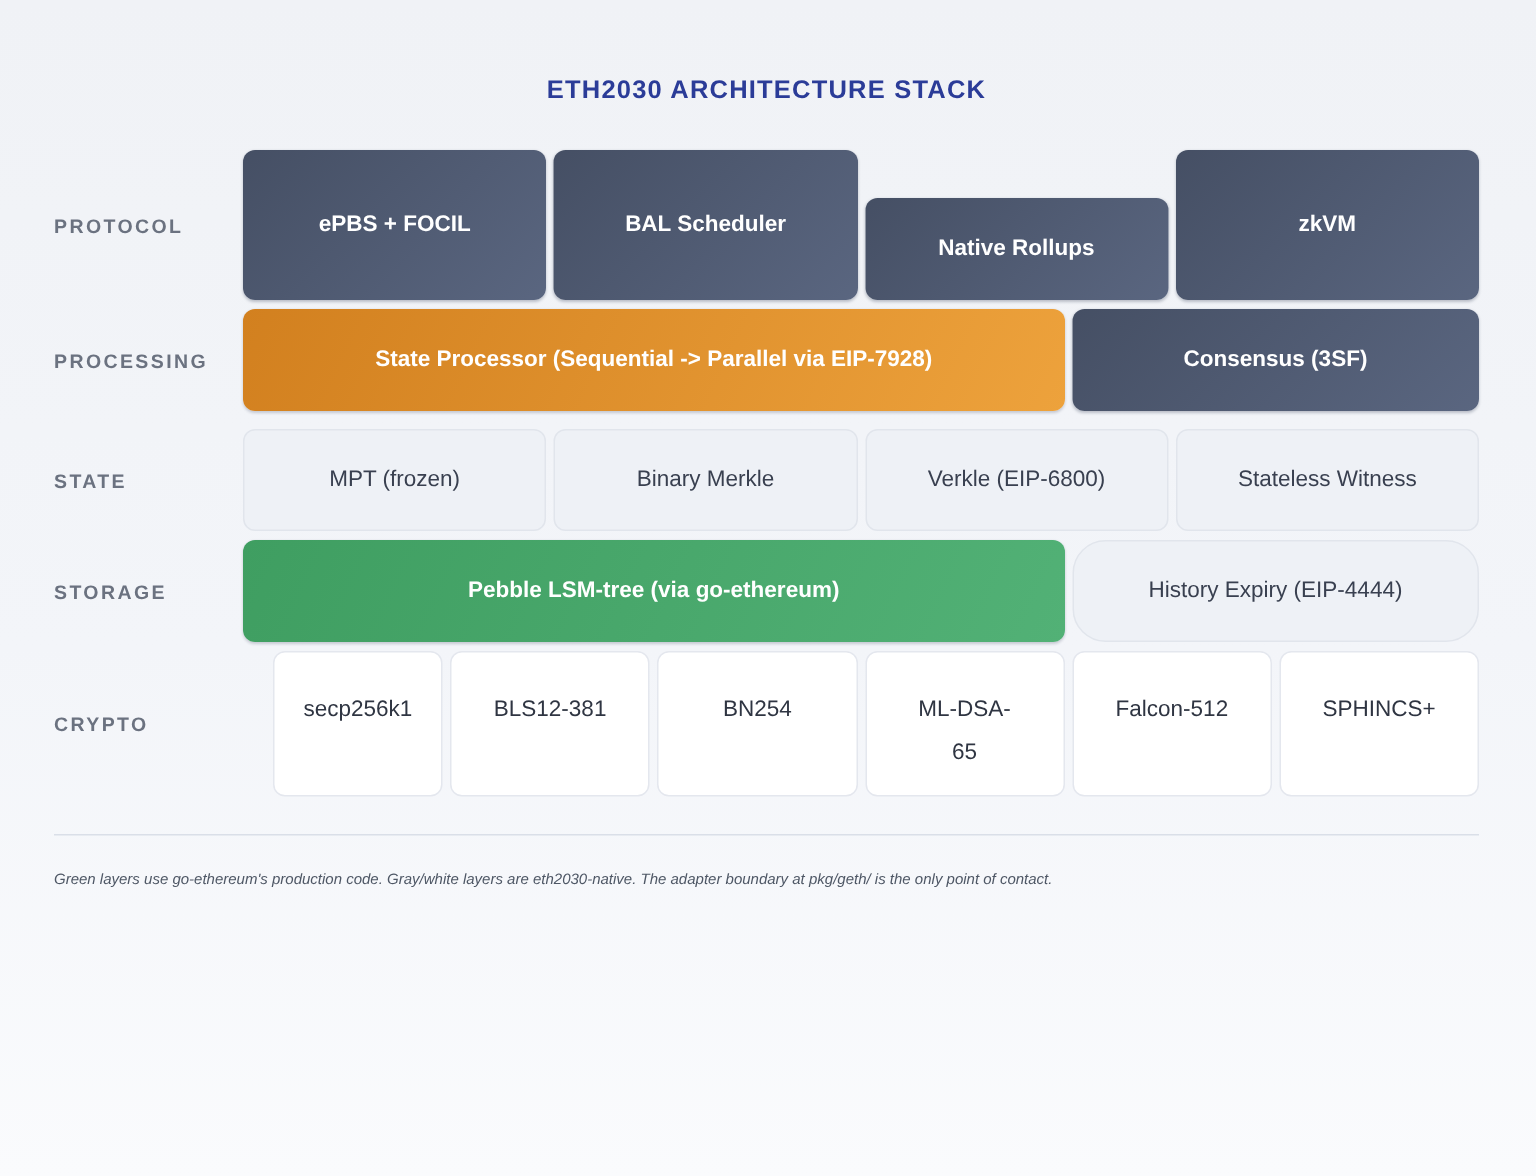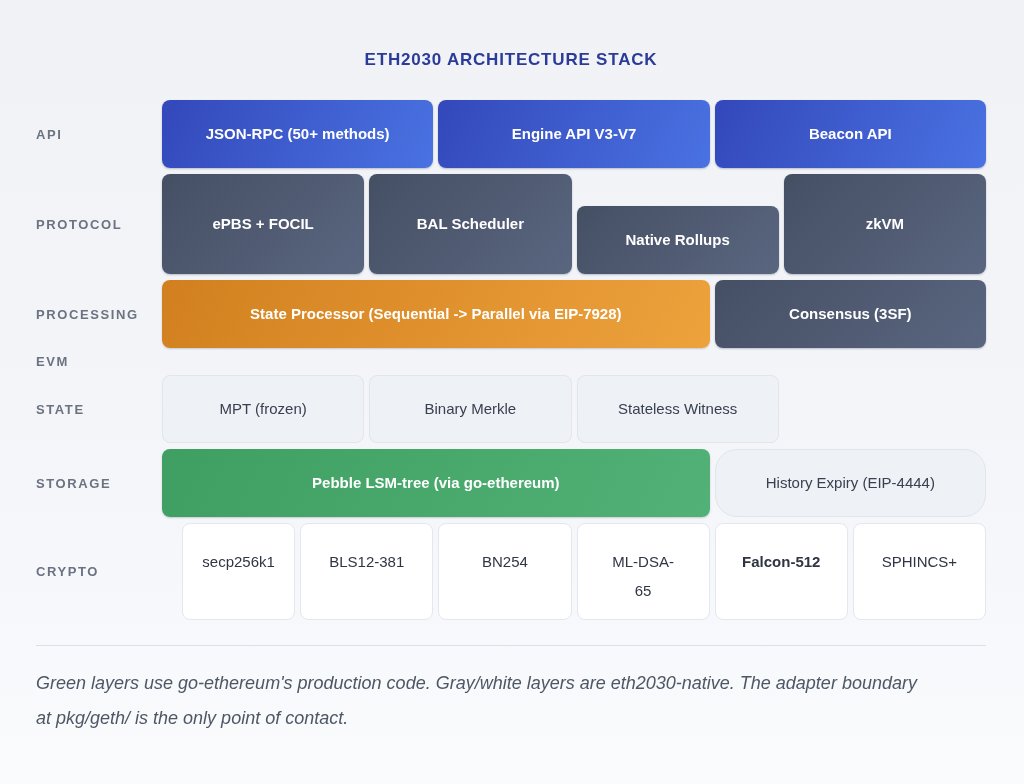--- a/index.html
+++ b/index.html
@@ -75,86 +75,78 @@
     min-height: 97px;
     align-items: flex-start;
     padding-top: 24px;
     white-space: pre-line;
     line-height: 1.9;
   }
 
   .footer { margin-top: 25px; }
   .footer-divider { border: 0; border-top: 1px solid #dadfe8; margin: 0 0 20px 0; }
   .footer-note {
-    font-style: italic; font-size: 18px;
+    font-style: italic; font-size: 10px;
     color: var(--c-note, #4e5765);
     line-height: 1.95; max-width: 890px;
   }
 </style>
 </head>
 <body>
 
 <div class="page">
   <div class="header">
     <span class="accent-bar"></span>
     <span class="page-title">ETH2030 ARCHITECTURE STACK</span>
   </div>
 
   <div class="stack">
-      <div class="stack-row">
-        <div class="row-label">API</div>
-        <div class="row-blocks">
-          <div class="block blue" style="grid-column: span 4;">JSON-RPC (50+ methods)</div>
-          <div class="block blue" style="grid-column: span 4;">Engine API V3-V7</div>
-          <div class="block blue" style="grid-column: span 4;">Beacon API</div>
-        </div>
-      </div>
       <div class="stack-row">
         <div class="row-label">PROTOCOL</div>
         <div class="row-blocks">
           <div class="block slate" style="grid-column: span 3;">ePBS + FOCIL</div>
           <div class="block slate" style="grid-column: span 3;">BAL Scheduler</div>
           <div class="block slate" style="grid-column: span 3; margin-top: 32px;">Native Rollups</div>
           <div class="block slate" style="grid-column: span 3;">zkVM</div>
         </div>
       </div>
       <div class="stack-row">
         <div class="row-label">PROCESSING</div>
         <div class="row-blocks">
           <div class="block orange" style="grid-column: span 8;">State Processor (Sequential -&gt; Parallel via EIP-7928)</div>
           <div class="block slate" style="grid-column: span 4;">Consensus (3SF)</div>
         </div>
       </div>
       <div class="stack-row">
-        <div class="row-label">EVM</div>
       </div>
       <div class="stack-row">
         <div class="row-label">STATE</div>
         <div class="row-blocks">
           <div class="block light" style="grid-column: span 3;">MPT (frozen)</div>
           <div class="block light" style="grid-column: span 3;">Binary Merkle</div>
+          <div class="block light" style="grid-column: span 3;">Verkle (EIP-6800)</div>
           <div class="block light" style="grid-column: span 3;">Stateless Witness</div>
         </div>
       </div>
       <div class="stack-row">
         <div class="row-label">STORAGE</div>
         <div class="row-blocks">
           <div class="block green" style="grid-column: span 8;">Pebble LSM-tree (via go-ethereum)</div>
           <div class="block light" style="grid-column: span 4; border-radius: 22px;">History Expiry (EIP-4444)</div>
         </div>
       </div>
       <div class="stack-row crypto">
         <div class="row-label">CRYPTO</div>
         <div class="row-blocks">
           <div class="block white" style="grid-column: span 2; margin-left: 20px;">secp256k1</div>
           <div class="block white" style="grid-column: span 2;">BLS12-381</div>
           <div class="block white" style="grid-column: span 2;">BN254</div>
           <div class="block white" style="grid-column: span 2;">ML-DSA-
 65</div>
-          <div class="block white" style="grid-column: span 2; font-weight: bold;">Falcon-512</div>
+          <div class="block white" style="grid-column: span 2;">Falcon-512</div>
           <div class="block white" style="grid-column: span 2;">SPHINCS+</div>
         </div>
       </div>
     </div>
 
   <div class="footer">
     <hr class="footer-divider">
     <div class="footer-note">Green layers use go-ethereum's production code. Gray/white layers are eth2030-native. The adapter boundary at pkg/geth/ is the only point of contact.</div>
   </div>
 </div>

